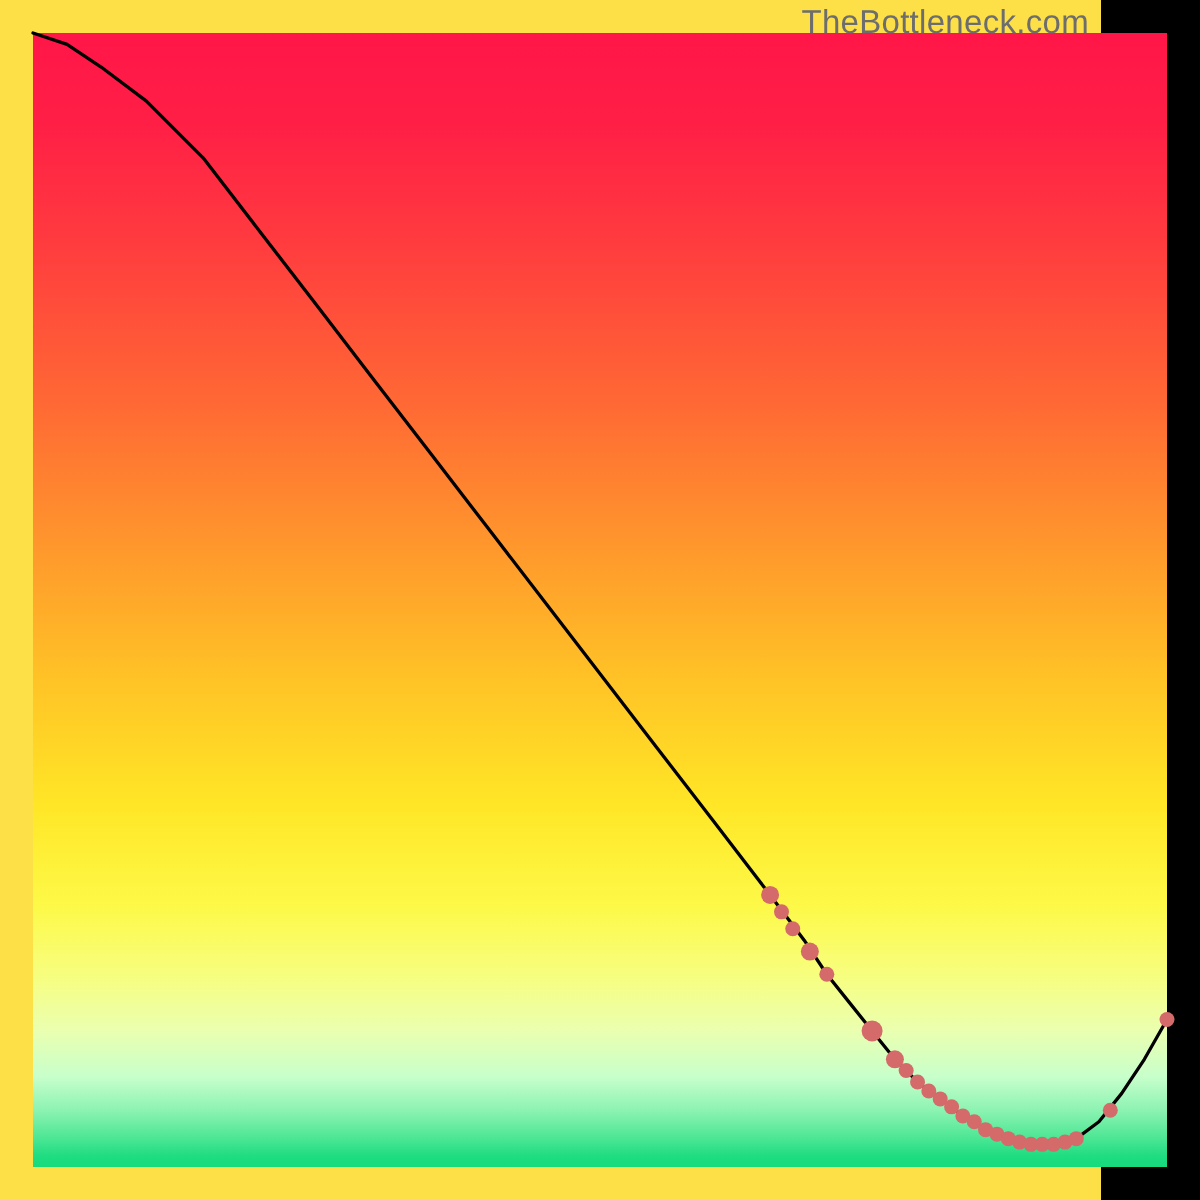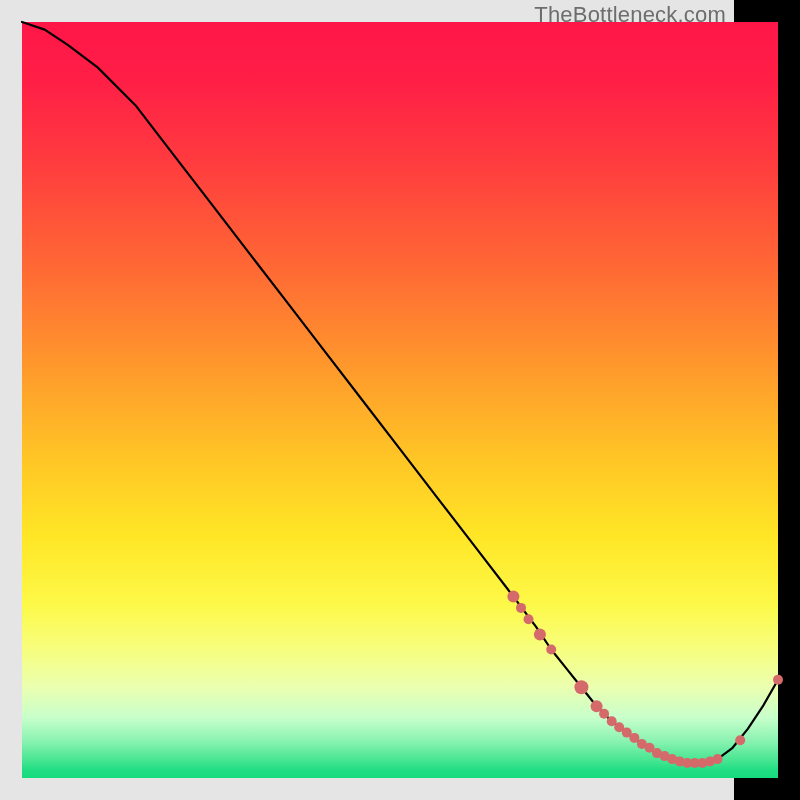--- a/index.html
+++ b/index.html
@@ -8,21 +8,21 @@
     width: 800px;
     height: 800px;
     background: #000;
     overflow: hidden;
     font-family: Arial, Helvetica, sans-serif;
   }
   .stage {
     position: relative;
     width: 734px;
     height: 800px;
-    background: #e5e5e5;
+    background: #fde047;
   }
   .plot {
     position: absolute;
     left: 22px;
     top: 22px;
     width: 756px;
     height: 756px;
     
     background: linear-gradient(
       to bottom,

